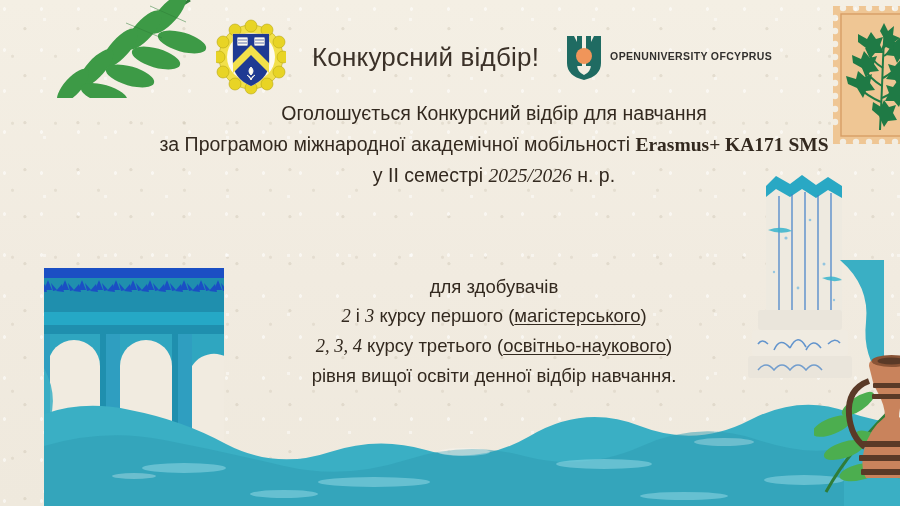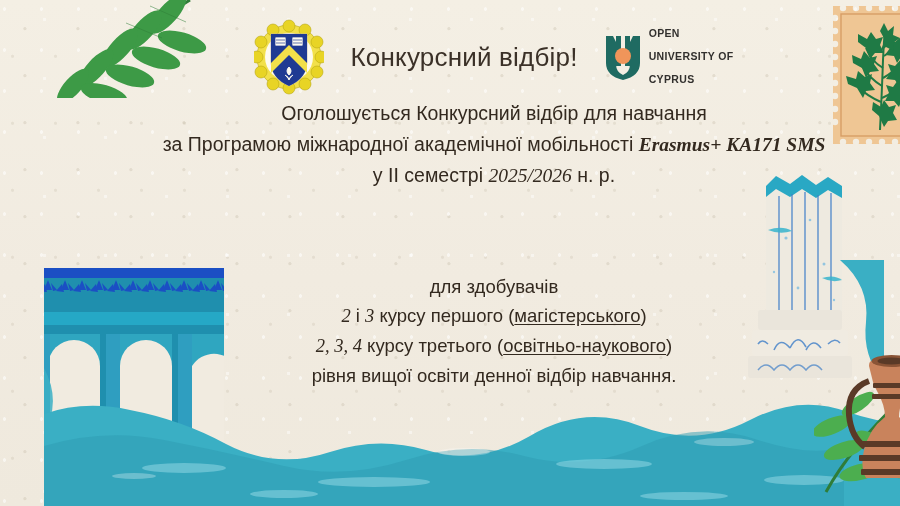--- a/index.html
+++ b/index.html
@@ -45,33 +45,33 @@
   
   .header{left:0;top:18px;width:900px;height:78px;
     display:flex;align-items:center;justify-content:center;gap:26px;}
   .emblem{width:70px;height:76px;flex:0 0 auto;}
   .title{
     font-size:26px;color:#3b3128;letter-spacing:.2px;white-space:nowrap;
     font-family:"Liberation Sans", sans-serif;
   }
   .oucy{display:flex;align-items:center;gap:7px;flex:0 0 auto;}
   .oucy-mark{width:38px;height:46px;flex:0 0 auto;}
-  .oucy-txt{display:flex;flex-direction:column;line-height:1.12;
-    font-size:10.5px;color:#32302e;letter-spacing:.35px;font-weight:700;gap:11px;}
+  .oucy-txt{display:flex;flex-direction:row;line-height:1.12;
+    font-size:10.5px;color:#32302e;letter-spacing:.35px;font-weight:700;}
 
   
   .para1{left:0;top:98px;width:900px;text-align:center;}
   .para1 .ln{
     font-size:19.5px;color:#33291f;line-height:31px;white-space:nowrap;
   }
   .para2{left:0;top:272px;width:900px;text-align:center;}
   .para2 .ln{
     font-size:18.5px;color:#33291f;line-height:29px;white-space:nowrap;
   }
-  .it{font-family:"Liberation Serif", serif;font-style:italic;font-weight:700;}
+  .it{font-family:"Liberation Serif", serif;font-weight:700;}
   .itn{font-family:"Liberation Serif", serif;font-style:italic;}
   .u{text-decoration:underline;text-underline-offset:2px;}
 </style>
 </head>
 <body>
 
 <div id="slide">
 
   <div class="layer colonnade">
     <svg width="180" height="238" viewBox="0 0 180 238">

